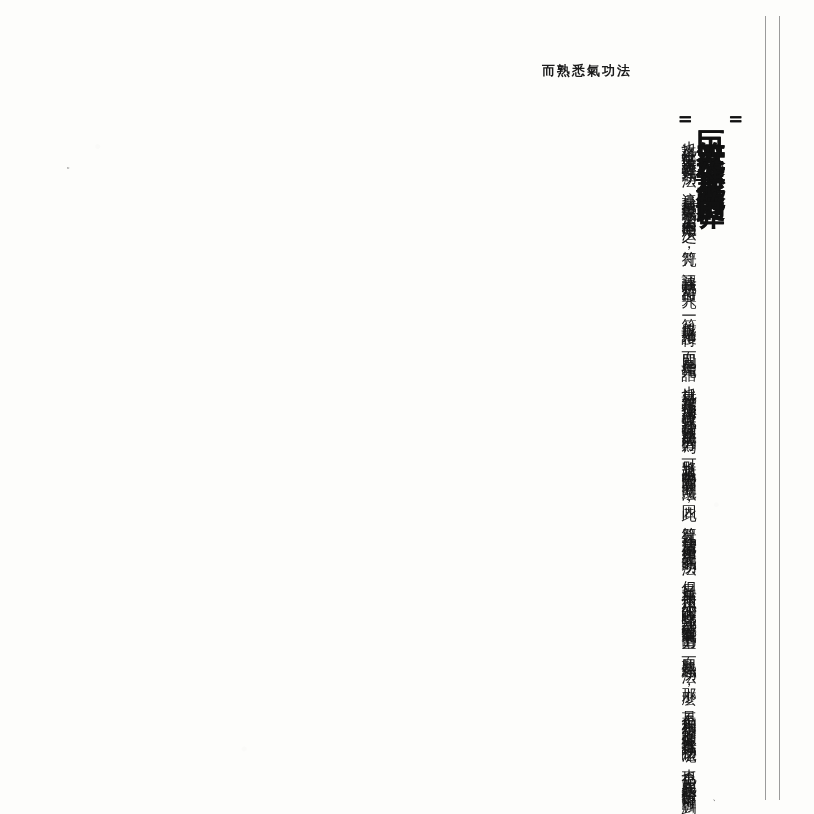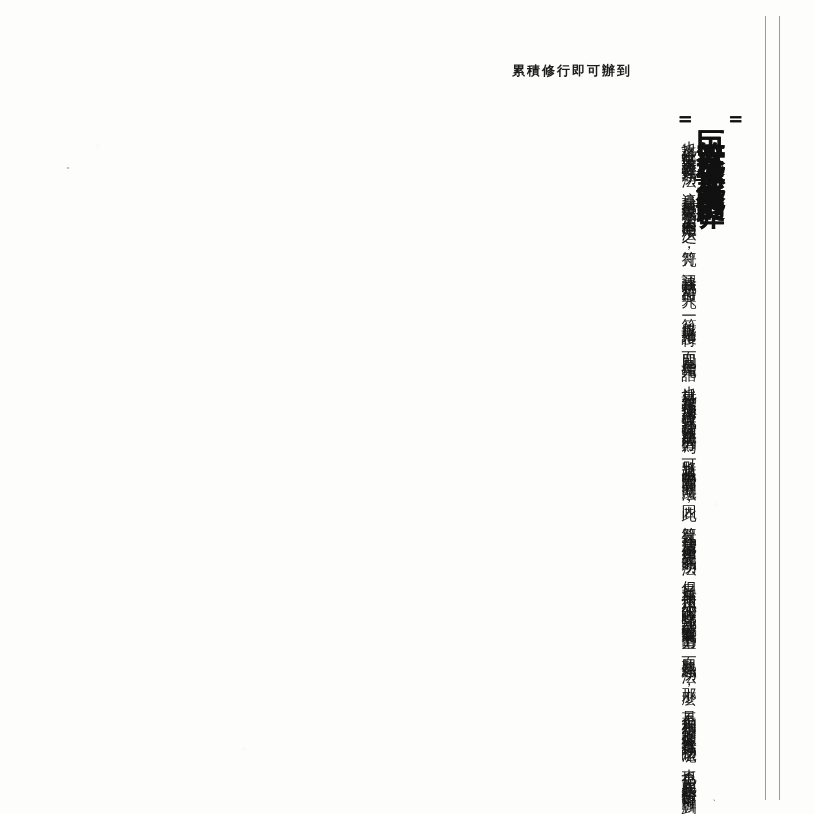--- a/index.html
+++ b/index.html
@@ -114,21 +114,21 @@
 <body>
 
 <div id="page">
 
   <div class="edge-rule v" style="right:34px;"></div>
   <div class="edge-rule v" style="right:48px;"></div>
 
   <div class="speck" style="left:66px; top:158px;">。</div>
   <div class="speck" style="left:712px; top:790px;">、</div>
 
-  <div class="running-header">累積修行即可辦到</div>
+  <div class="running-header">而熟悉氣功法</div>
 
   <div class="chapter-title">
     <span class="title-mark">＝</span>
     <span>巨大符咒引導你進入超能力的世界</span>
     <span class="title-mark">＝</span>
   </div>
 
   <div class="body-block">
     <div class="vcol indent">也許各位從未聽說過符咒氣功法，這是我所發現氣功法驚人的應用法之一。</div>
     <div class="vcol">符咒，語義就是「符」與「咒」。符一般是指護符，而咒則是指咒語。</div>

